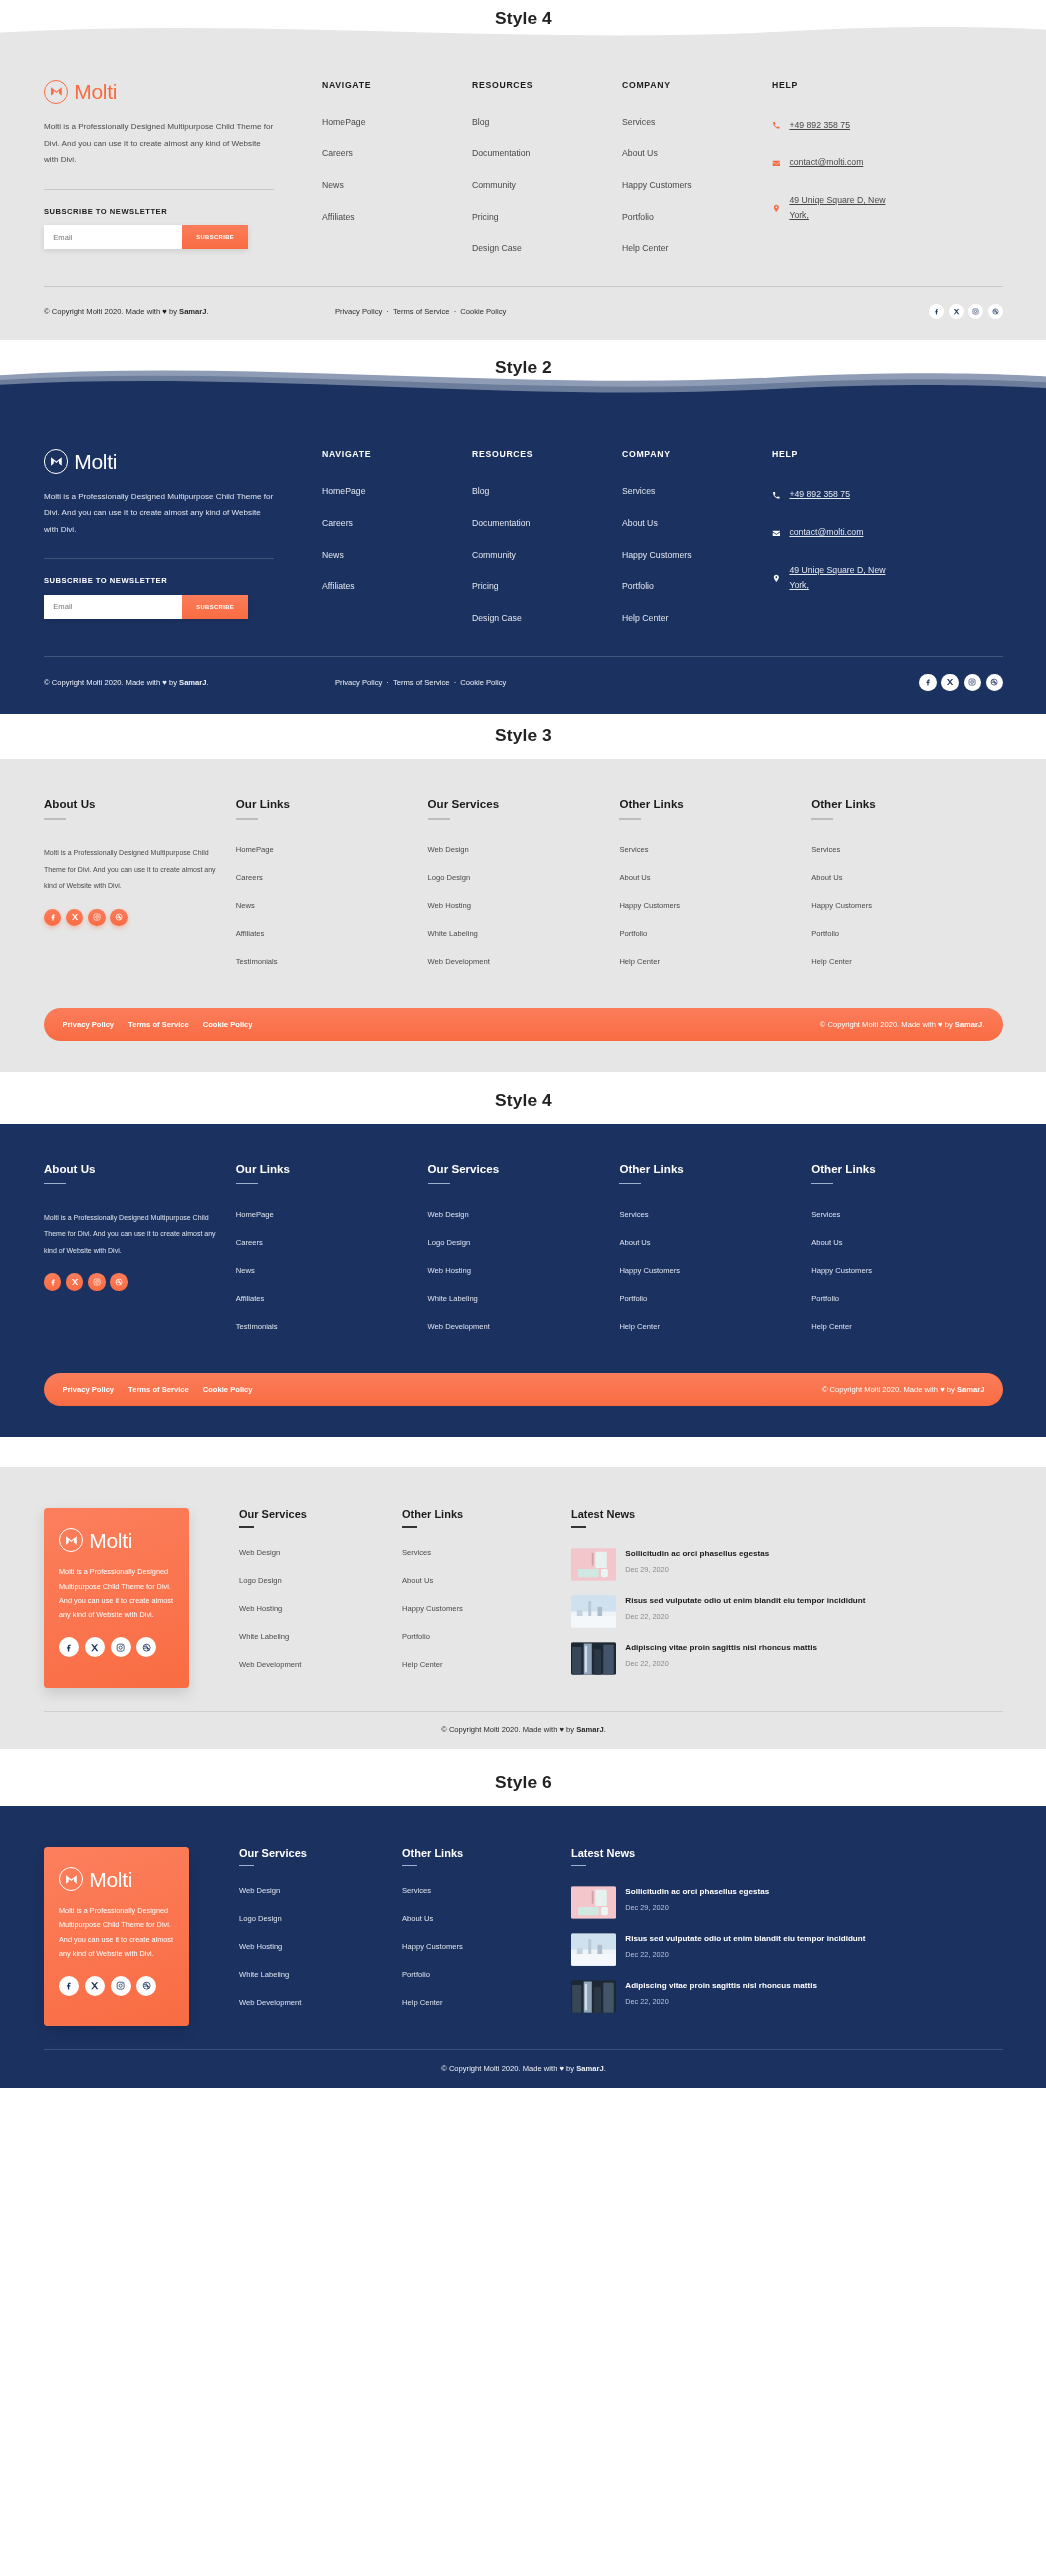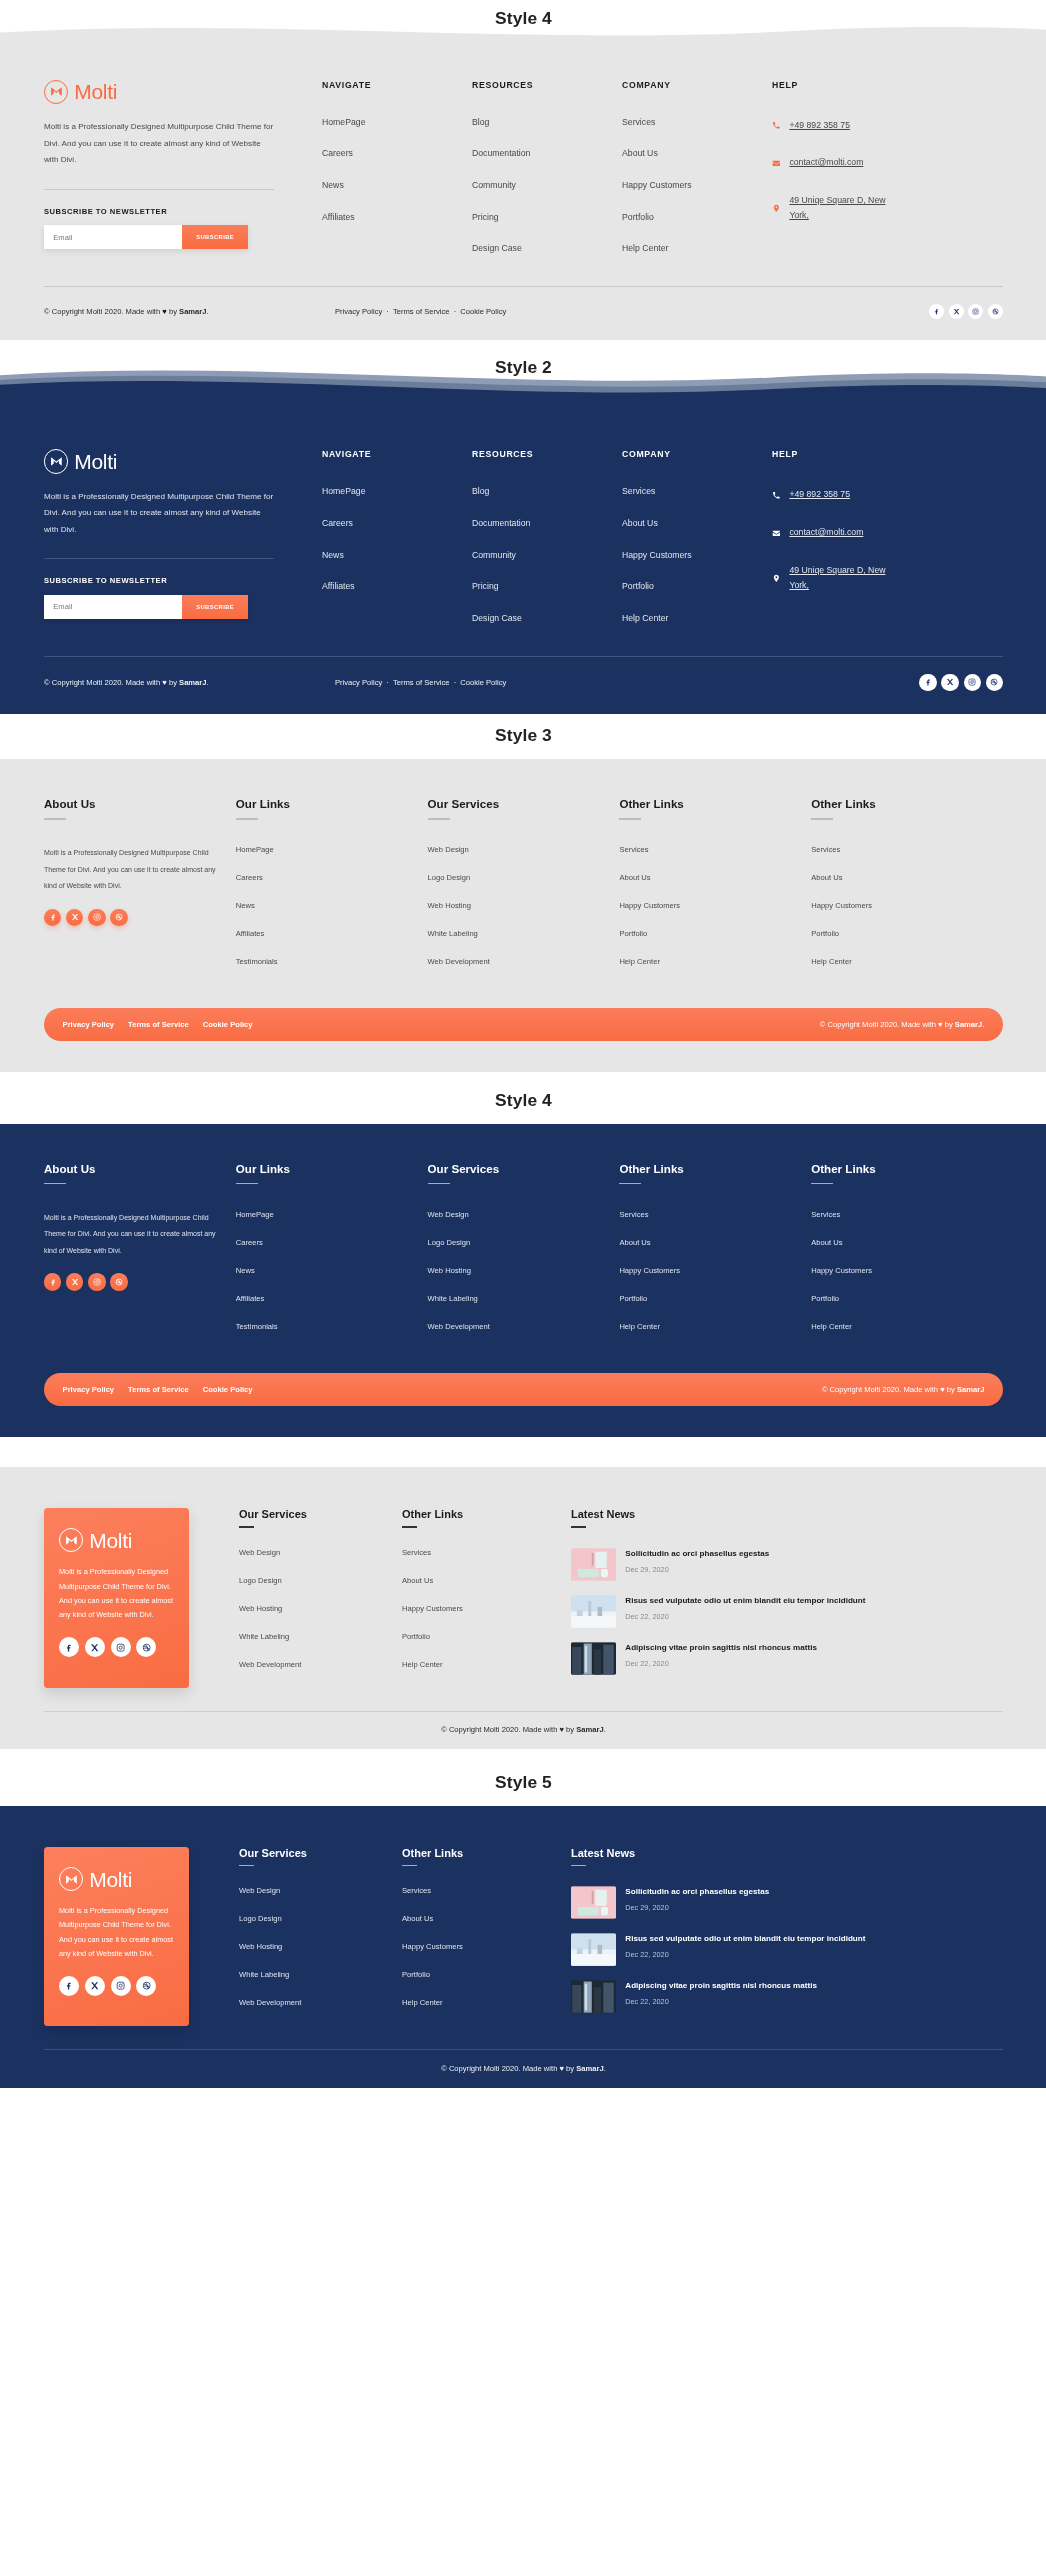--- a/index.html
+++ b/index.html
@@ -741,21 +741,21 @@
 
       <div class="hr" style="background:#cfcfcf;"></div>
       <div class="s56-foot" style="color:#2b2b2b">
         <span>© Copyright Molti 2020. Made with </span><span>♥</span><span> by </span><b>SamarJ</b><span>.</span>
       </div>
     </div>
   </div>
 </section>
 
 <section id="style6-section">
-  <h2 class="style-title">Style 5</h2>
+  <h2 class="style-title">Style 6</h2>
 
   <div id="style6-footer">
     <div class="wrap">
       <div class="s56-body">
         <div class="card">
           <a class="logo" style="color:#fff;text-decoration:none">
             <span class="logo-mark">
               <svg viewBox="0 0 24 24" fill="currentColor">
                   <path d="M2 20V4l10 8 10-8v16l-5-4v-5l-5 4-5-4v5z"></path>
                 </svg>

